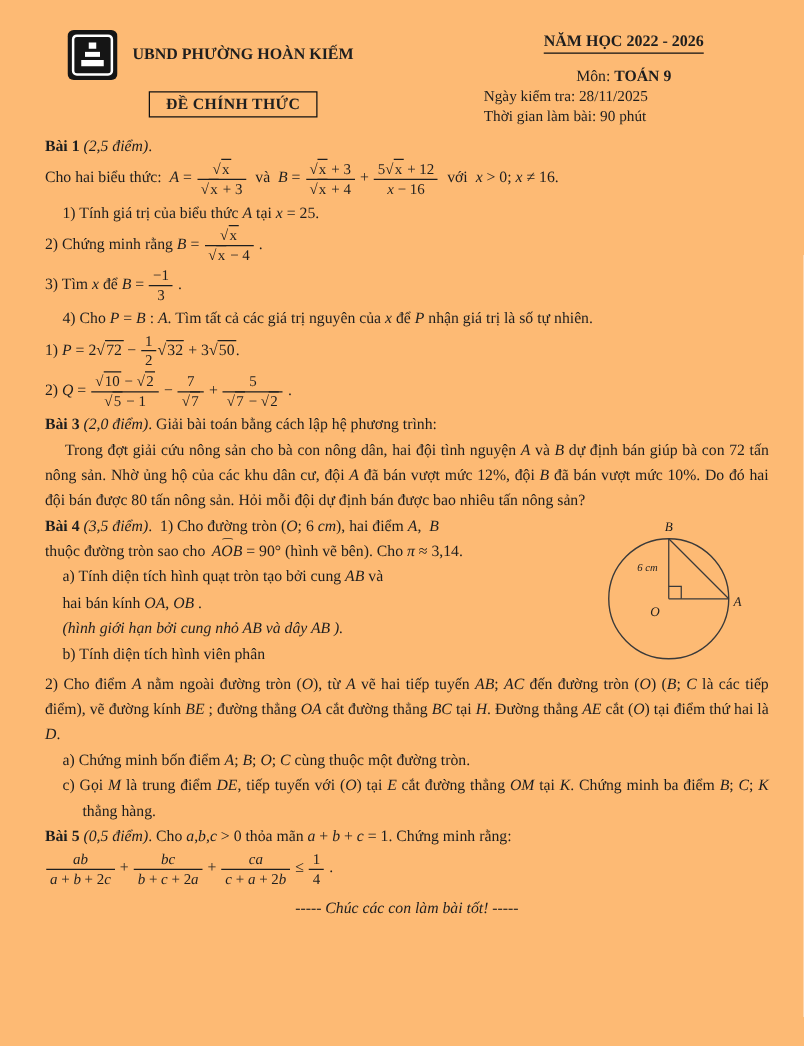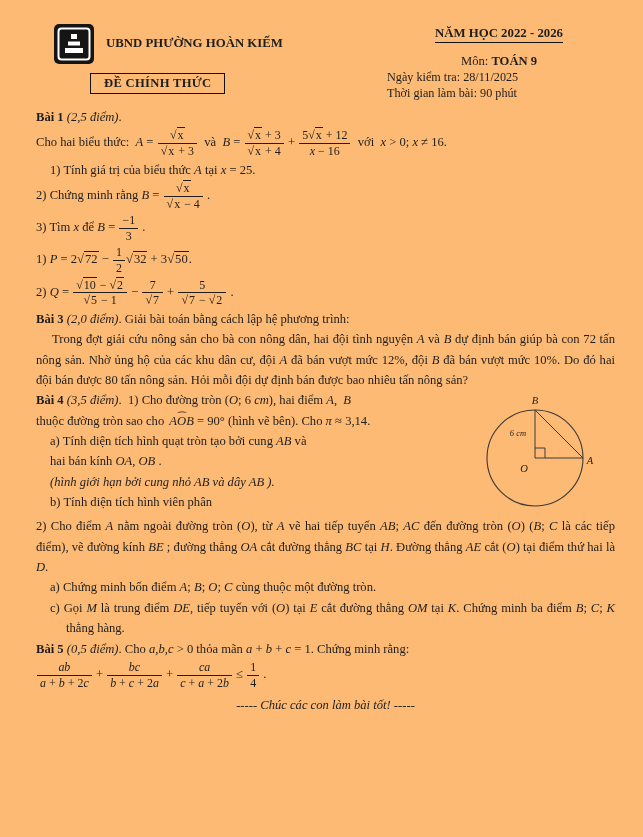--- a/index.html
+++ b/index.html
@@ -10,21 +10,21 @@
     font-family:"Liberation Serif","DejaVu Serif",serif;
     font-size:12.6px;
   }
   
   .hdr{display:flex;justify-content:space-between;margin-bottom:6px;}
   .hdr-left{margin-left:18px;}
   .hdr-left-top{display:flex;gap:12px;align-items:center;}
   .logo svg{width:40px;height:40px;display:block;}
   .org{font-weight:bold;text-align:center;font-size:12.8px;line-height:1.5;}
   .org-l2{display:inline-block;border-bottom:1.2px solid #111;padding-bottom:1px;}
-  .exam-box-wrap{text-align:left;margin-top:9px;padding-left:36px;}
+  .exam-box-wrap{text-align:center;margin-top:9px;padding-left:36px;}
   .exam-box{display:inline-block;border:1.6px solid #111;padding:2px 13px;font-weight:bold;font-size:12.6px;letter-spacing:.3px;}
   .hdr-right{width:232px;text-align:center;}
   .ex-title{font-weight:bold;font-size:13.2px;}
   .ex-year{font-weight:bold;font-size:12.8px;display:inline-block;border-bottom:1.2px solid #111;padding-bottom:1px;margin-top:2px;}
   .subject-line{margin-top:11px;font-size:12.6px;text-align:center;}
   .meta{font-size:12.2px;text-align:left;padding-left:4px;margin-top:1px;}
   
   main{margin-top:4px;}
   .tl{line-height:1.62;}
   .ind{padding-left:14px;}
@@ -81,20 +81,21 @@
     </div>
   </header>
 
   <main>
     <div id="blocks-top">
         <div class="tl "><b>Bài 1 </b><i>(2,5 điểm)</i>.</div>
         <div class="tl formula-line">Cho hai biểu thức:&nbsp; <i>A</i> = <span class="frac"><span class="num"><span class="sqrt"><span class="rad">x</span></span></span><span class="den"><span class="sqrt"><span class="rad">x</span></span> + 3</span></span>&nbsp; và&nbsp; <i>B</i> = <span class="frac"><span class="num"><span class="sqrt"><span class="rad">x</span></span> + 3</span><span class="den"><span class="sqrt"><span class="rad">x</span></span> + 4</span></span> + <span class="frac"><span class="num">5<span class="sqrt"><span class="rad">x</span></span> + 12</span><span class="den"><i>x</i> − 16</span></span>&nbsp; với&nbsp; <i>x</i> &gt; 0; <i>x</i> ≠ 16.</div>
         <div class="tl ind">1) Tính giá trị của biểu thức <i>A</i> tại <i>x</i> = 25.</div>
         <div class="tl ind formula-line">2) Chứng minh rằng <i>B</i> = <span class="frac"><span class="num"><span class="sqrt"><span class="rad">x</span></span></span><span class="den"><span class="sqrt"><span class="rad">x</span></span> − 4</span></span> .</div>
         <div class="tl ind formula-line">3) Tìm <i>x</i> để <i>B</i> = <span class="frac"><span class="num">−1</span><span class="den">3</span></span> .</div>
+        <div class="tl ind">4) Cho <i>P</i> = <i>B</i> : <i>A</i>. Tìm tất cả các giá trị nguyên của <i>x</i> để <i>P</i> nhận giá trị là số tự nhiên.</div>
         <div class="tl ind formula-line">1) <i>P</i> = 2<span class="sqrt"><span class="rad">72</span></span> − <span class="frac"><span class="num">1</span><span class="den">2</span></span><span class="sqrt"><span class="rad">32</span></span> + 3<span class="sqrt"><span class="rad">50</span></span>.</div>
         <div class="tl ind formula-line">2) <i>Q</i> = <span class="frac"><span class="num"><span class="sqrt"><span class="rad">10</span></span> − <span class="sqrt"><span class="rad">2</span></span></span><span class="den"><span class="sqrt"><span class="rad">5</span></span> − 1</span></span> − <span class="frac"><span class="num">7</span><span class="den"><span class="sqrt"><span class="rad">7</span></span></span></span> + <span class="frac"><span class="num">5</span><span class="den"><span class="sqrt"><span class="rad">7</span></span> − <span class="sqrt"><span class="rad">2</span></span></span></span> .</div>
         <div class="tl "><b>Bài 3 </b><i>(2,0 điểm)</i>. Giải bài toán bằng cách lập hệ phương trình:</div>
         <div class="tl para">Trong đợt giải cứu nông sản cho bà con nông dân, hai đội tình nguyện <i>A</i> và <i>B</i> dự định bán giúp bà con 72 tấn nông sản. Nhờ ủng hộ của các khu dân cư, đội <i>A</i> đã bán vượt mức 12%, đội <i>B</i> đã bán vượt mức 10%. Do đó hai đội bán được 80 tấn nông sản. Hỏi mỗi đội dự định bán được bao nhiêu tấn nông sản?</div>
       </div>
 
     <div class="fig-row">
       <div id="bai4-lines" class="fig-text">
           <div class="tl "><b>Bài 4 </b><i>(3,5 điểm)</i>.&nbsp; 1) Cho đường tròn (<i>O</i>; 6 <i>cm</i>), hai điểm <i>A</i>,&nbsp; <i>B</i></div>
           <div class="tl ">thuộc đường tròn sao cho <span class="hat">AOB</span> = 90° (hình vẽ bên). Cho <i>π</i> ≈ 3,14.</div>

